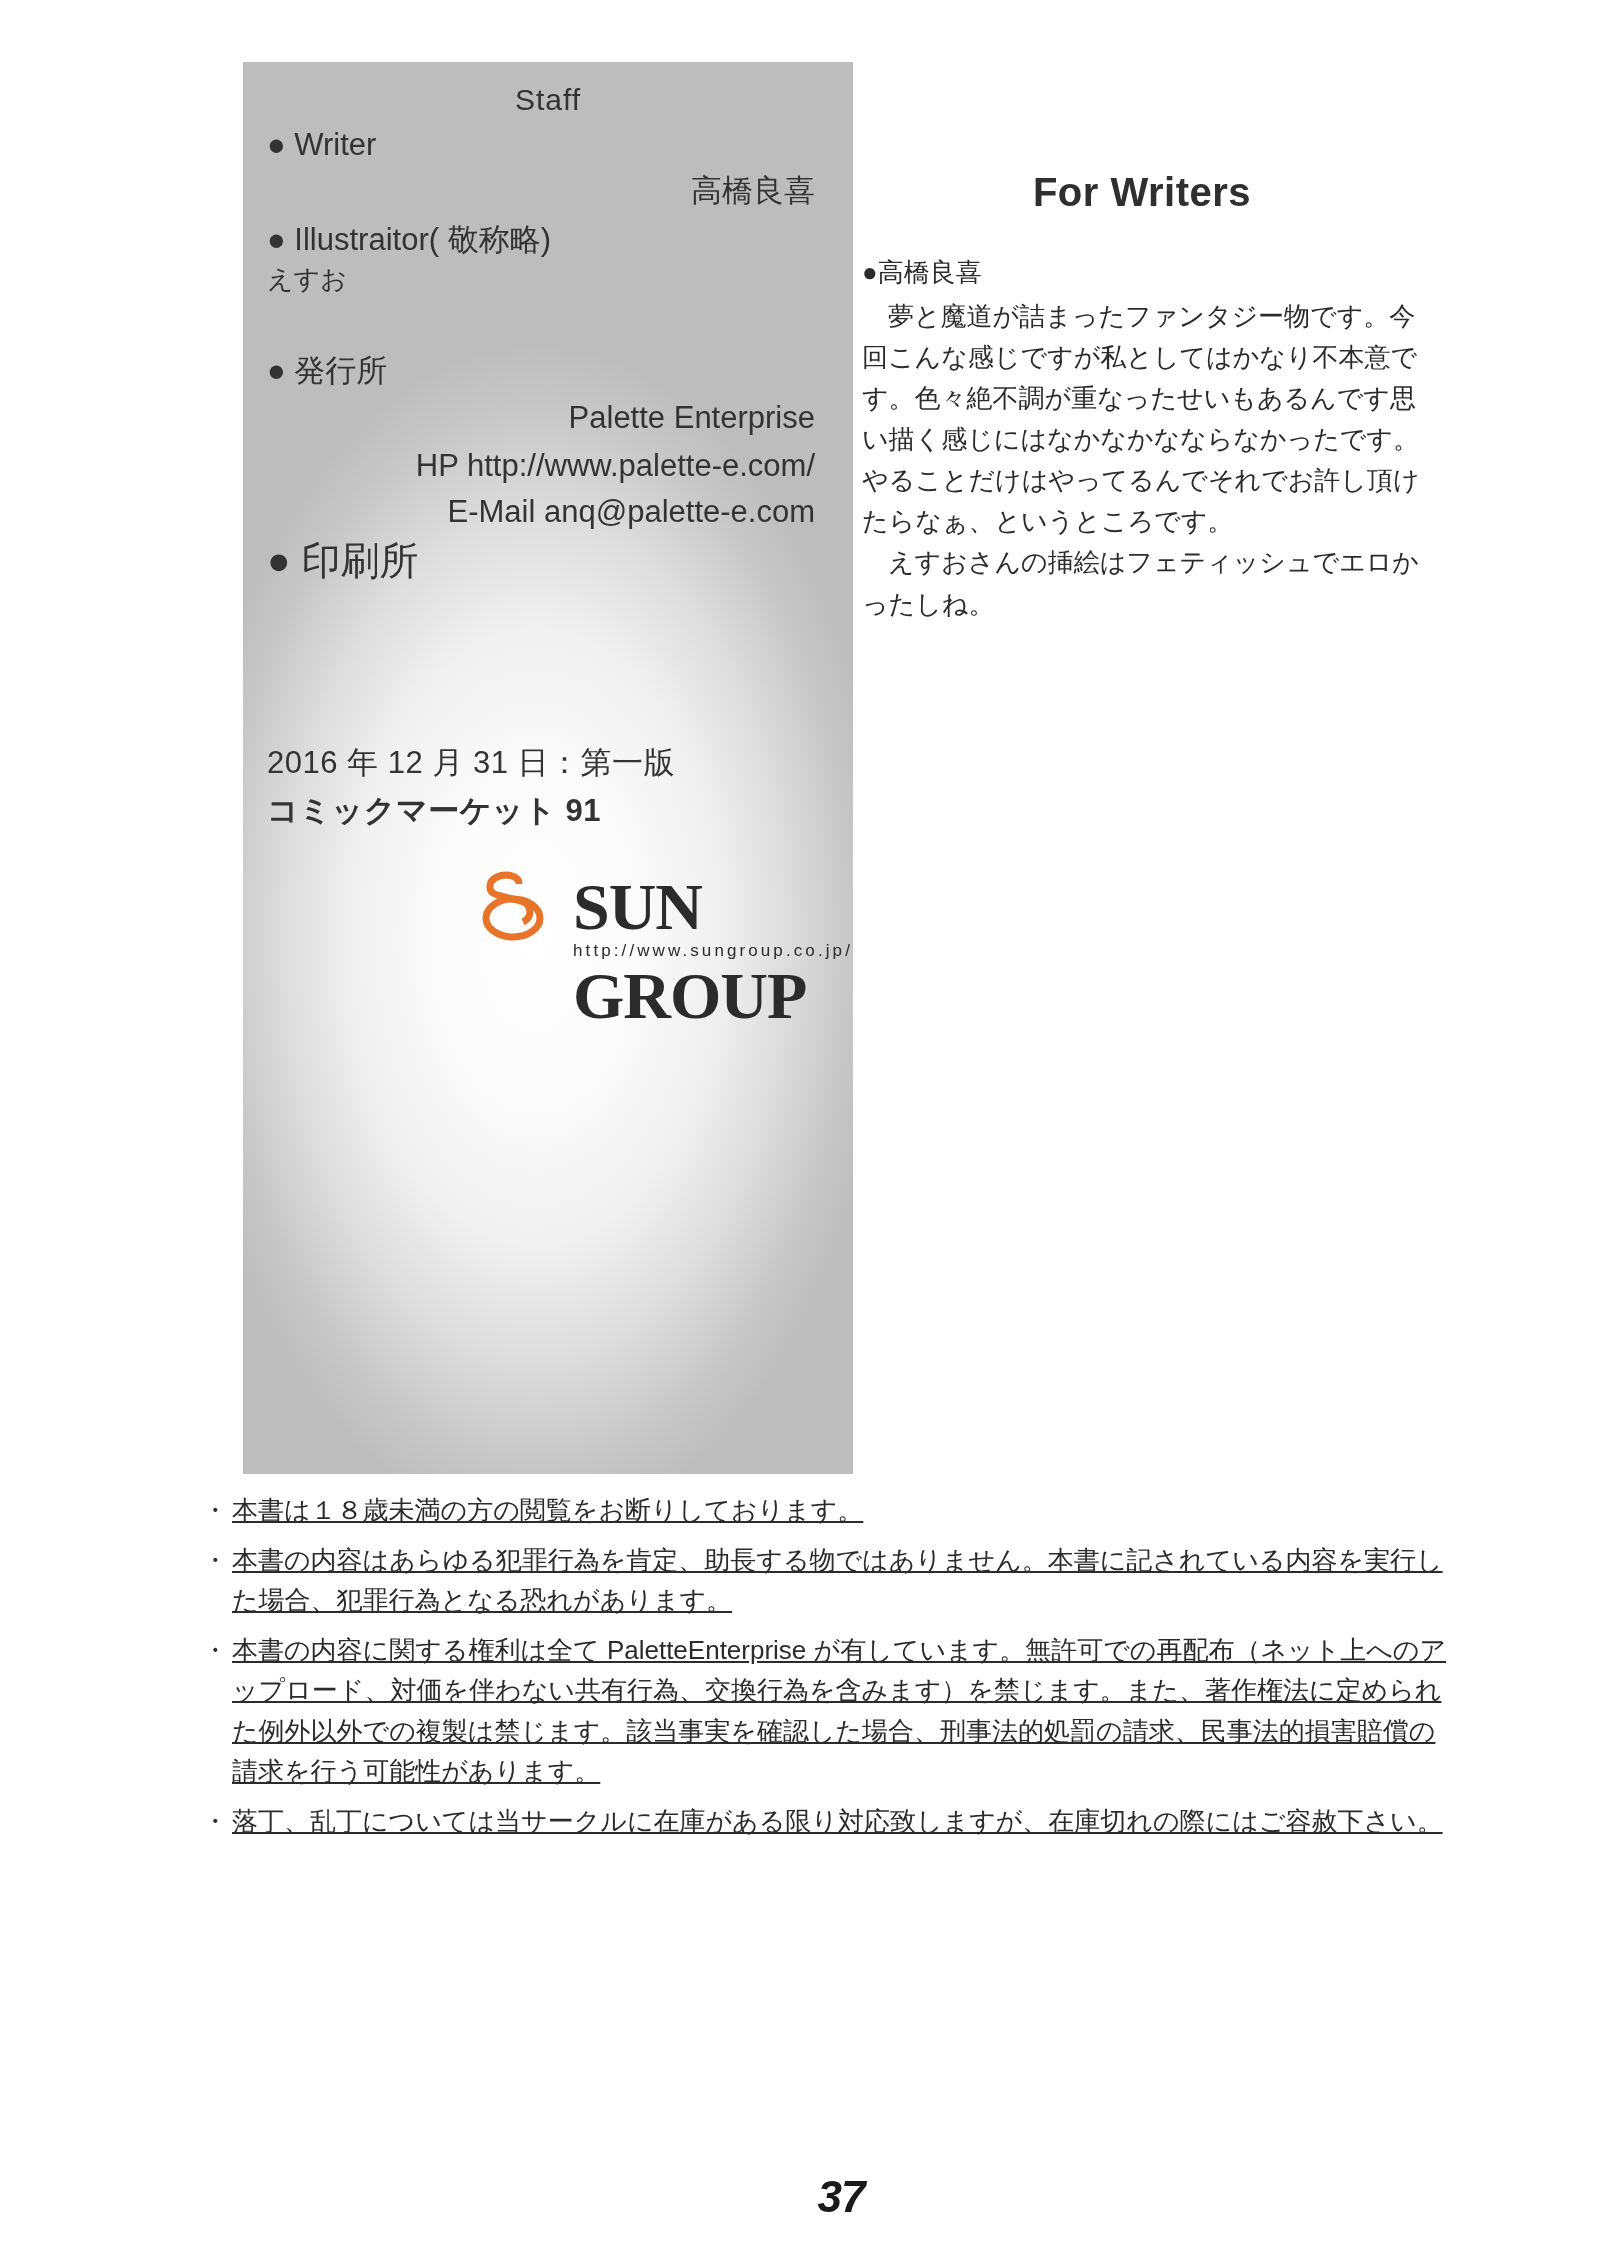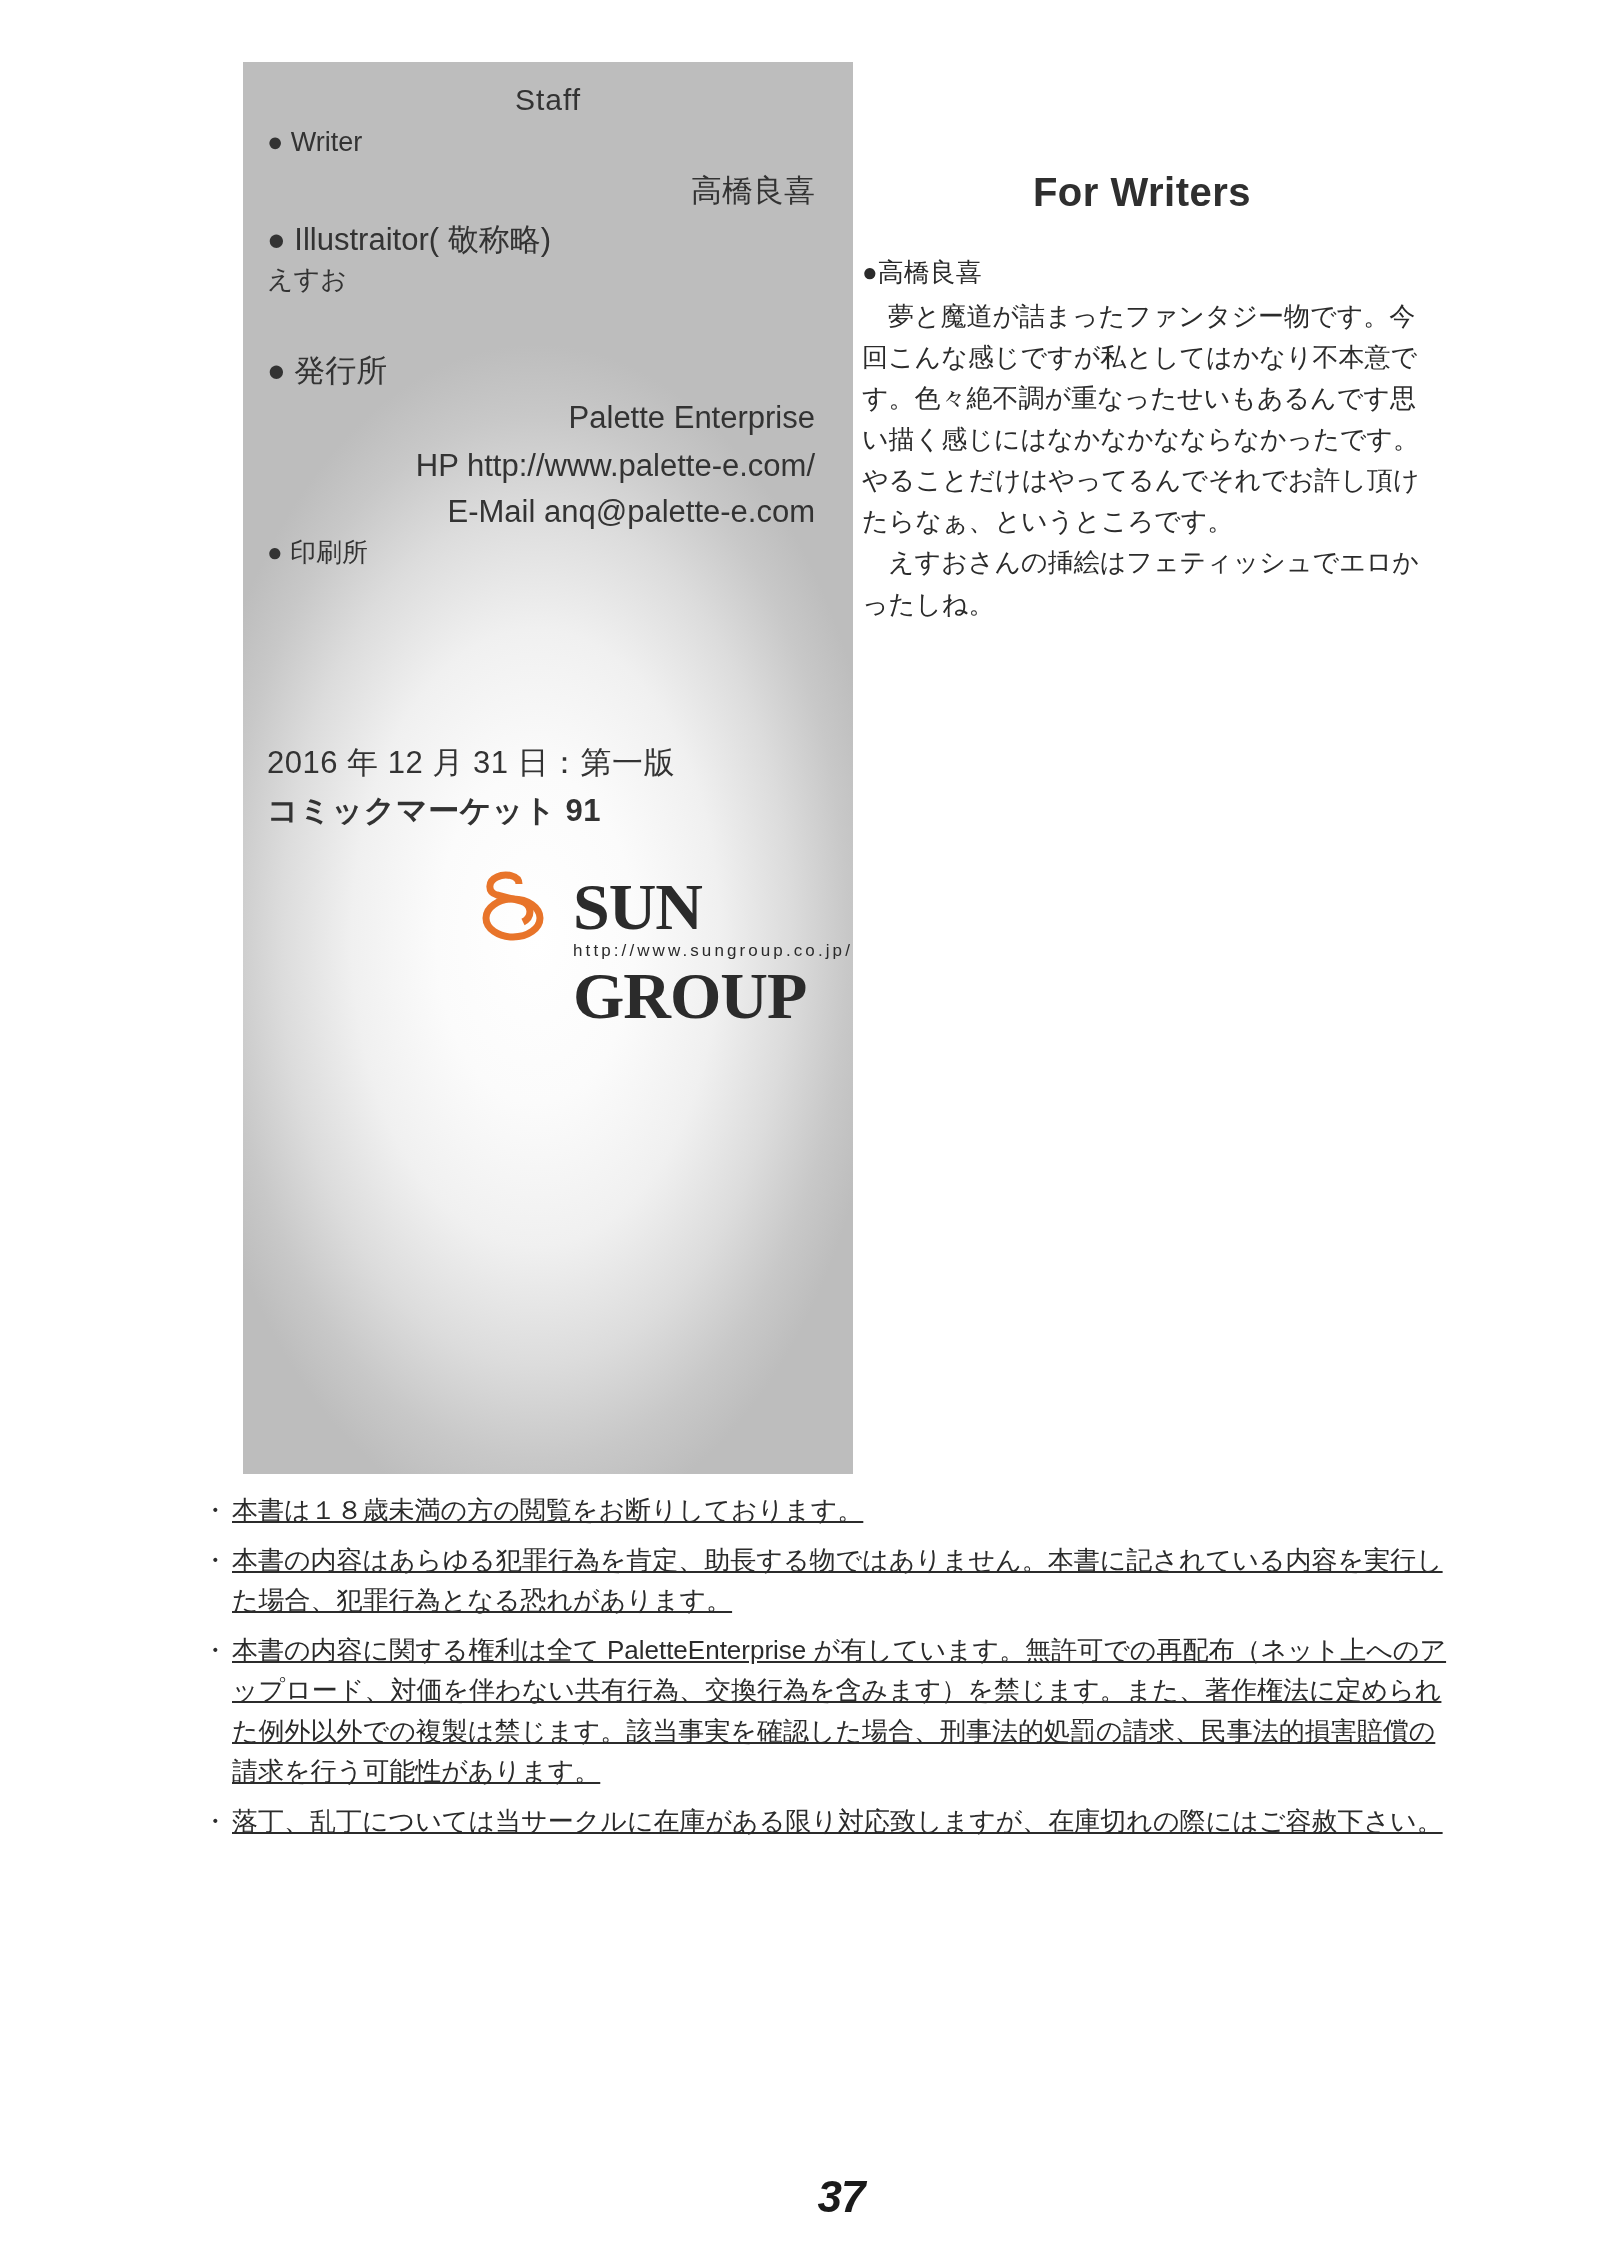--- a/index.html
+++ b/index.html
@@ -44,29 +44,29 @@
   }
 
   .staff-title {
     position: absolute;
     left: 0; top: 18px;
     width: 610px;
     text-align: center;
     font-size: 30px;
     letter-spacing: 1px;
   }
-  .lbl-writer   { position: absolute; left: 24px; top: 62px; font-size: 27px; }
+  .lbl-writer   { position: absolute; left: 24px; top: 62px; font-size: 31px; }
   .val-writer   { position: absolute; left: 0; top: 108px; width: 572px; text-align: right; font-size: 31px; }
   .lbl-illust   { position: absolute; left: 24px; top: 157px; font-size: 31px; }
   .val-illust   { position: absolute; left: 24px; top: 200px; font-size: 26px; }
   .lbl-pub      { position: absolute; left: 24px; top: 288px; font-size: 31px; }
   .val-pub      { position: absolute; left: 0; top: 335px; width: 572px; text-align: right; font-size: 31px; }
   .val-hp       { position: absolute; left: 0; top: 383px; width: 572px; text-align: right; font-size: 31px; }
   .val-mail     { position: absolute; left: 0; top: 429px; width: 572px; text-align: right; font-size: 31px; }
-  .lbl-print    { position: absolute; left: 24px; top: 473px; font-size: 26px; }
+  .lbl-print    { position: absolute; left: 24px; top: 473px; font-size: 39px; }
 
   .date-line    { position: absolute; left: 24px; top: 680px; font-size: 31px; letter-spacing: 0.5px; }
   .event-line   { position: absolute; left: 24px; top: 728px; font-size: 31px; letter-spacing: 0.5px; font-weight: bold; }
 
   
   .logo-wrap {
     position: absolute;
     left: 0px;
     top: 800px;
     width: 595px;

